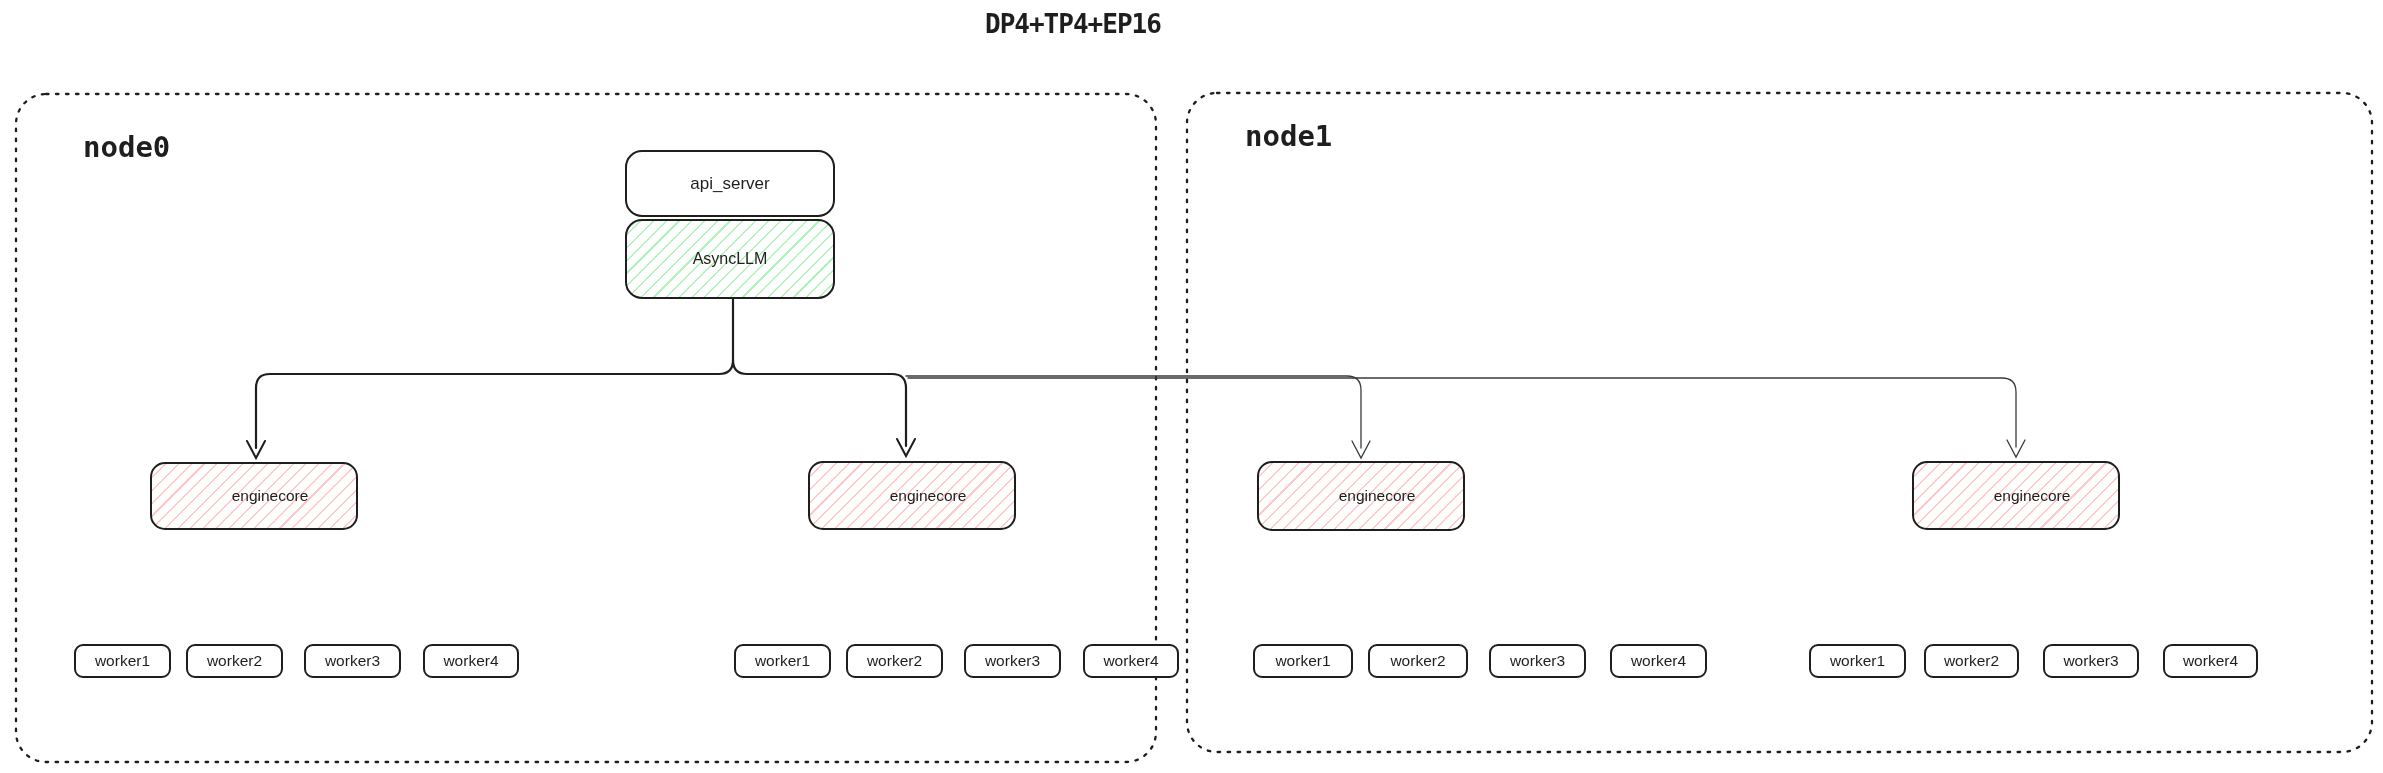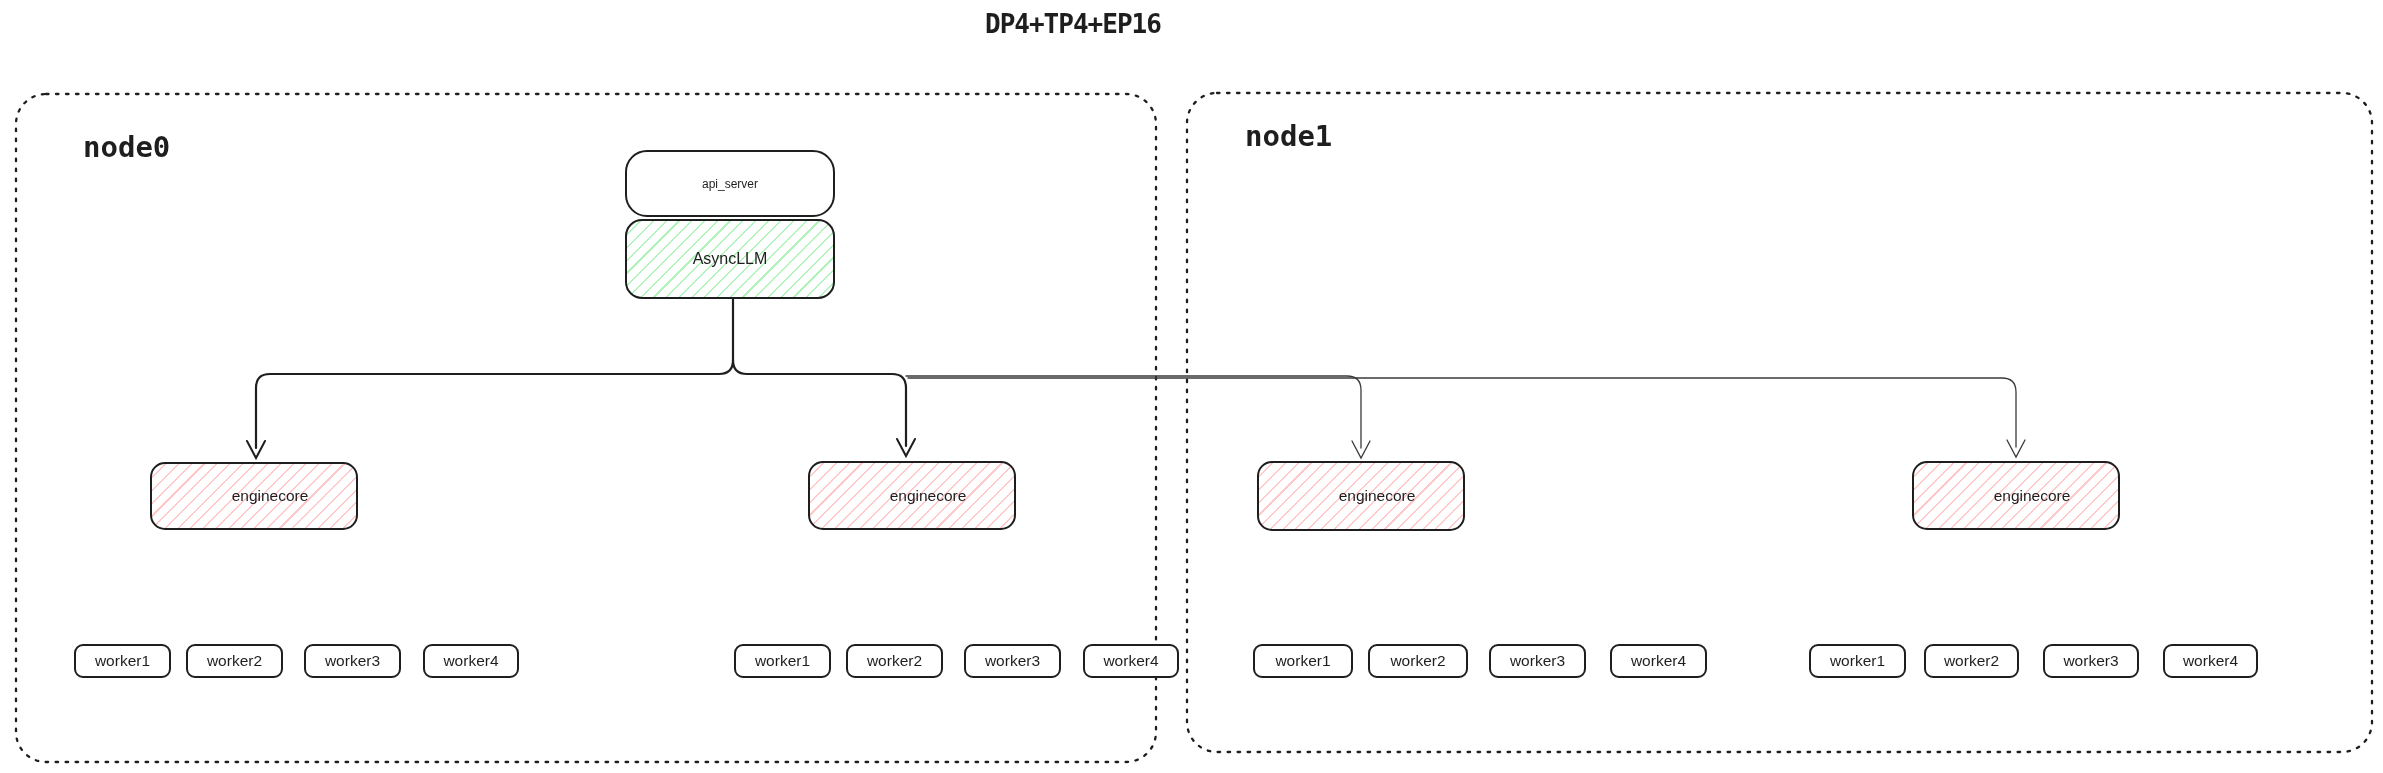--- a/index.html
+++ b/index.html
@@ -51,21 +51,21 @@
 
   <path d="M906 376 L1347 376 Q1361 376 1361 390 L1361 448" fill="none" stroke="#3a3a3a" stroke-width="1.3" stroke-linecap="round"></path>
   <path d="M908 378 L2002 378 Q2016 378 2016 392 L2016 447" fill="none" stroke="#3a3a3a" stroke-width="1.3" stroke-linecap="round"></path>
   <path d="M1352 441 L1361 458 L1370 441" fill="none" stroke="#3a3a3a" stroke-width="1.3" stroke-linecap="round"></path>
   <path d="M2007 440 L2016 457 L2025 440" fill="none" stroke="#3a3a3a" stroke-width="1.3" stroke-linecap="round"></path>
 </svg>
 
 <div class="abs mono node-label" style="left:45px;top:133px;margin-left:38px;">node0</div>
 <div class="abs mono node-label" style="left:1213px;top:122px;margin-left:32px;">node1</div>
 
-<div class="shape round-lg" style="left:625px;top:150px;width:210px;height:67px;font-size:12px;border-radius:22px;">api_server</div>
+<div class="shape round-lg" style="left:625px;top:150px;width:210px;height:67px;font-size:17px;">api_server</div>
 <div class="shape round-lg hatch-green" style="left:625px;top:219px;width:210px;height:80px;font-size:16px;">AsyncLLM</div>
 
 <div class="shape round-md hatch-red" style="left:150px;top:462px;width:208px;height:68px;">enginecore</div>
 <div class="shape round-md hatch-red" style="left:808px;top:461px;width:208px;height:69px;">enginecore</div>
 <div class="shape round-md hatch-red" style="left:1257px;top:461px;width:208px;height:70px;">enginecore</div>
 <div class="shape round-md hatch-red" style="left:1912px;top:461px;width:208px;height:69px;">enginecore</div>
 
 <div class="shape worker" style="left:38px;top:644px;width:97px;height:34px;">worker1</div>
 <div class="shape worker" style="left:150px;top:644px;width:97px;height:34px;">worker2</div>
 <div class="shape worker" style="left:268px;top:644px;width:97px;height:34px;">worker3</div>

